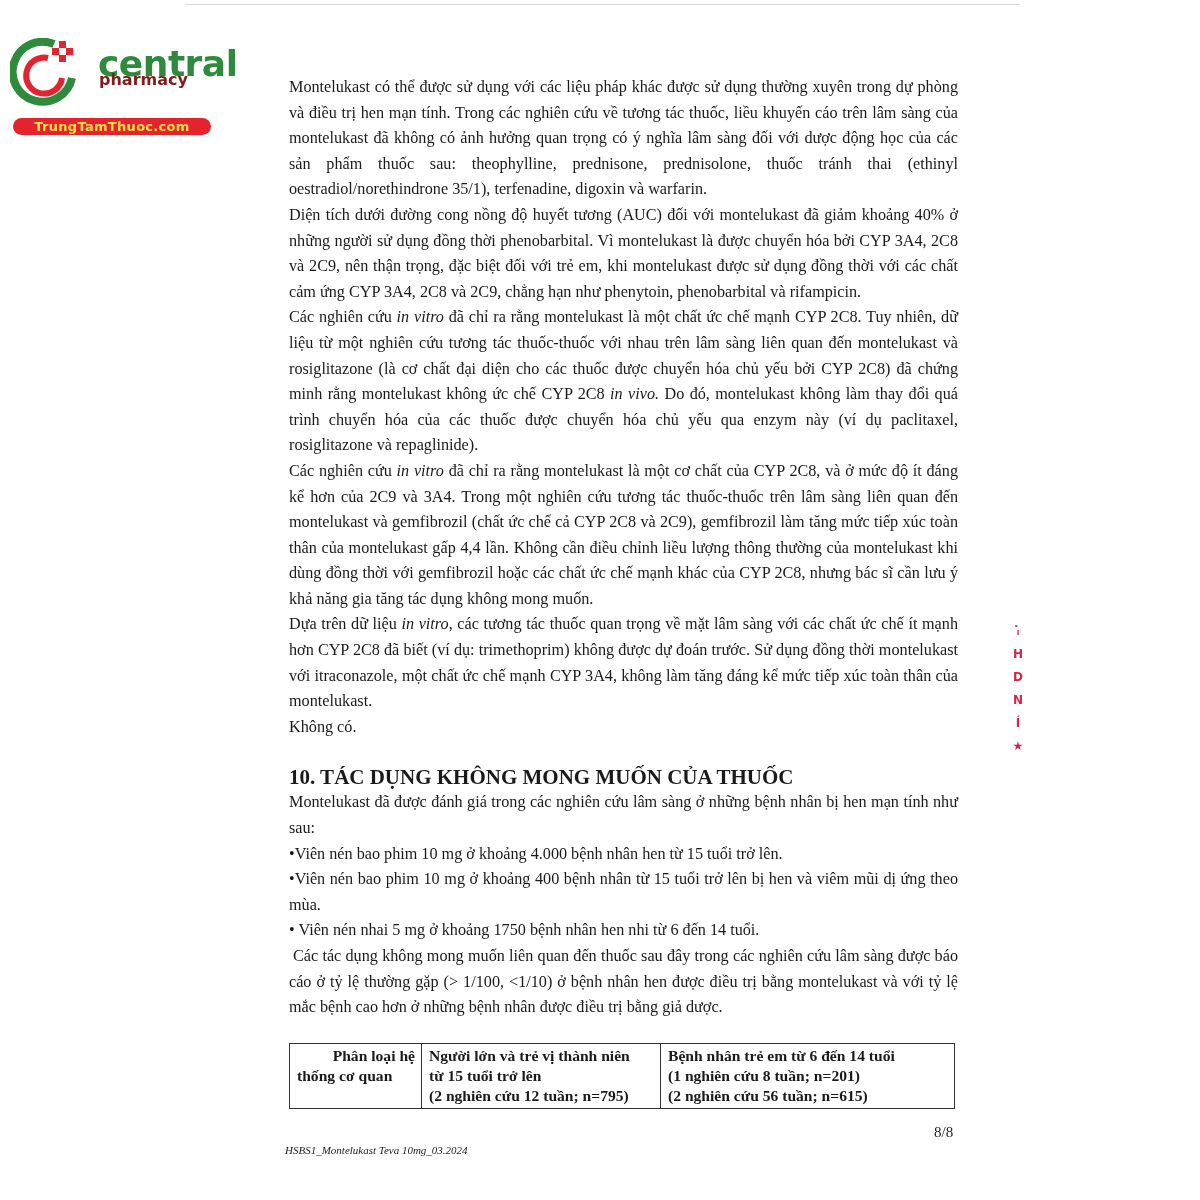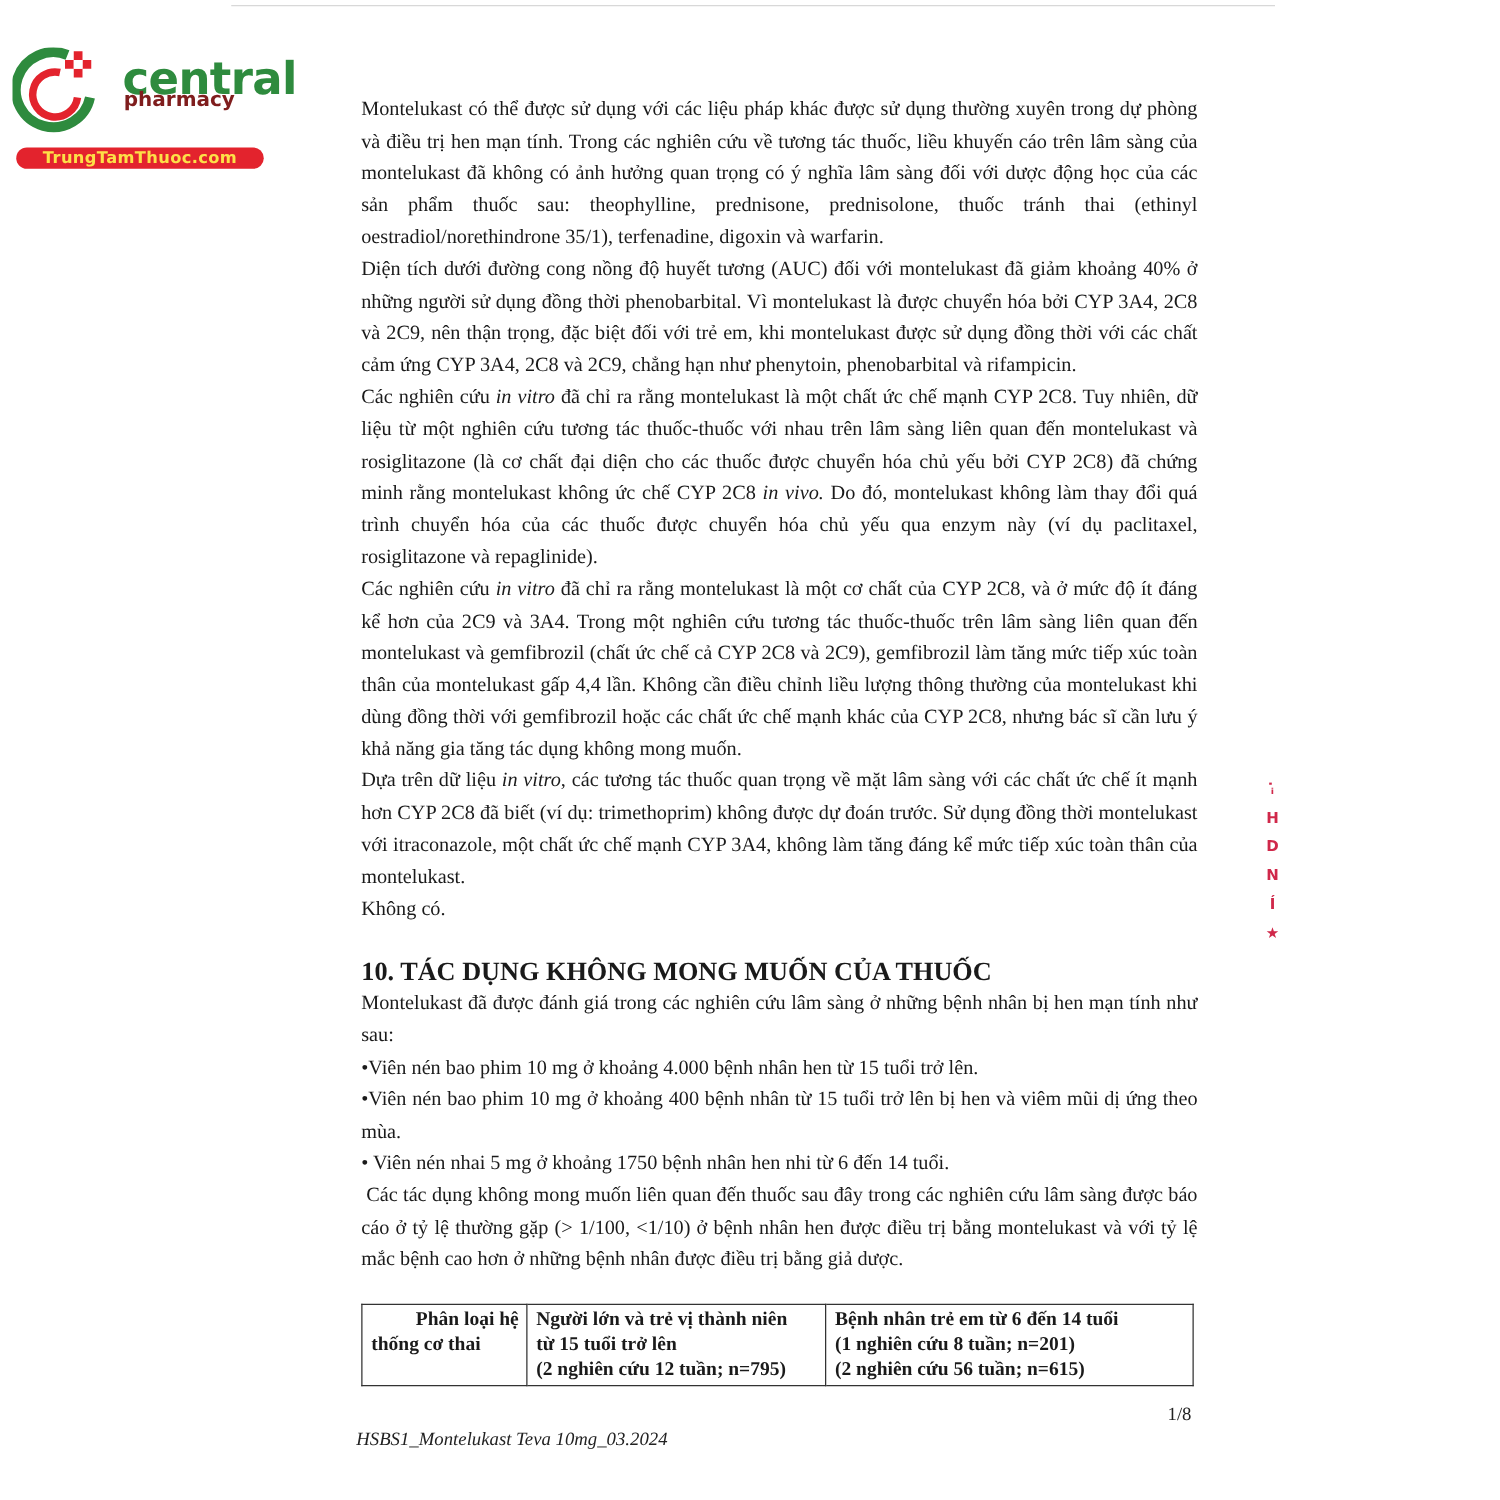--- a/index.html
+++ b/index.html
@@ -132,21 +132,21 @@
       position: absolute;
       left: 934px;
       top: 1124px;
       font-size: 15px;
       color: #222;
     }
     .footer-doc {
       position: absolute;
       left: 285px;
       top: 1144px;
-      font-size: 15px;
+      font-size: 11px;
       font-style: italic;
       color: #222;
     }
 
     
     .stamp {
       position: absolute;
       left: 1006px;
       top: 620px;
       width: 24px;
@@ -199,21 +199,21 @@
 </div>
 
 <div class="table-wrap">
   <table class="ae-table">
     <tbody>
         <tr>
       <td class="col1">
         <span class="col1-first">
           <span>Phân loại hệ</span>
         </span>
-        <span class="col1-text">thống cơ thai</span>
+        <span class="col1-text">thống cơ quan</span>
       </td>
       <td class="col2">
         <div>Người lớn và trẻ vị thành niên</div>
         <div>từ 15 tuổi trở lên</div>
         <div>(2 nghiên cứu 12 tuần; n=795)</div>
       </td>
       <td class="col3">
         <div>Bệnh nhân trẻ em từ 6 đến 14 tuổi</div>
         <div>(1 nghiên cứu 8 tuần; n=201)</div>
         <div>(2 nghiên cứu 56 tuần; n=615)</div>
@@ -225,14 +225,14 @@
 
 <div class="stamp">
   <span>ᵢ̇</span>
   <span>H</span>
   <span>D</span>
   <span>N</span>
   <span>Í</span>
   <span>★</span>
 </div>
 
-<div class="page-number">1/8</div>
+<div class="page-number">8/8</div>
 <div class="footer-doc">HSBS1_Montelukast Teva 10mg_03.2024</div>
 
 </body></html>

